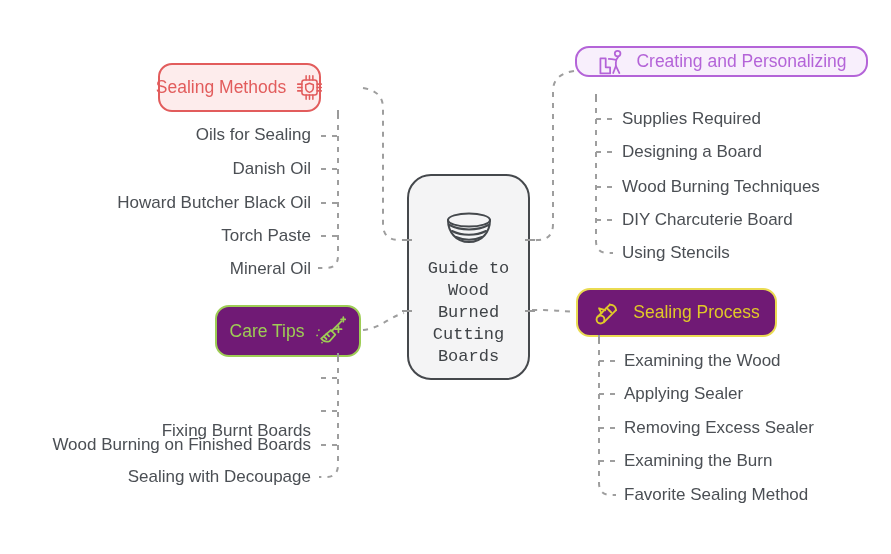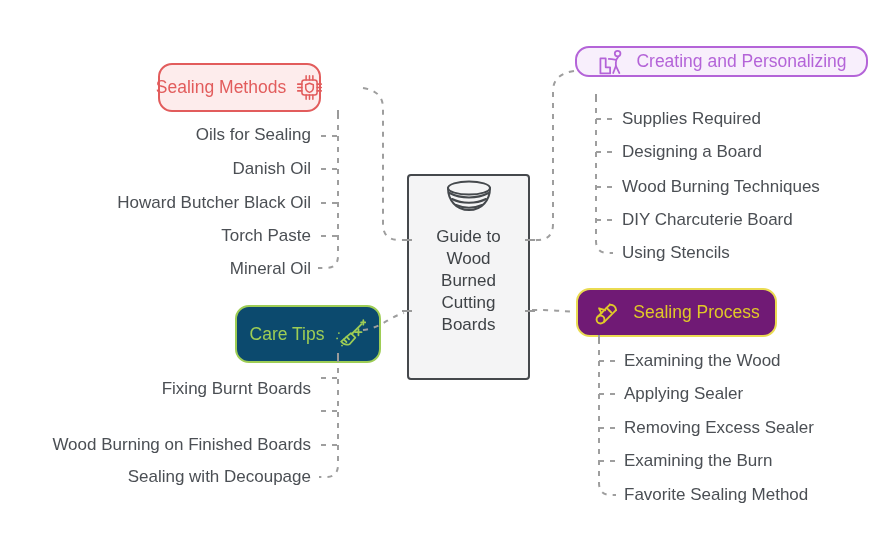--- a/index.html
+++ b/index.html
@@ -17,31 +17,31 @@
     position:absolute;z-index:2;box-sizing:border-box;
     border:2px solid;border-radius:14px;
     display:flex;align-items:center;justify-content:center;gap:10px;
     font-size:17.5px;white-space:nowrap;cursor:pointer;
   }
   .node svg{flex:0 0 auto;}
   .node-sealing-methods{left:158px;top:63px;width:163px;height:49px;
     background:#fdecec;border-color:#e25c5c;color:#e25c5c;}
   .node-creating{left:575px;top:46px;width:293px;height:31px;
     background:#f8effc;border-color:#b464d8;color:#b464d8;}
-  .node-care-tips{left:215px;top:305px;width:146px;height:58px;
-    background:#0c4a6e;border-color:#9ecd55;color:#9ecd55;margin-left:20px;}
+  .node-care-tips{left:215px;top:305px;width:146px;height:52px;
+    background:#701a75;border-color:#9ecd55;color:#9ecd55;}
   .node-sealing-process{left:576px;top:288px;width:201px;height:49px;
     background:#701a75;border-color:#eadb52;color:#e0c928;}
   
   .center-node{
     position:absolute;z-index:2;box-sizing:border-box;
     left:407px;top:174px;width:123px;height:206px;
-    background:#f4f4f5;border:2px solid #45484c;border-radius:4px;
+    background:#f4f4f5;border:2px solid #45484c;border-radius:24px;
     display:flex;flex-direction:column;align-items:center;
-    padding-top:4px;cursor:pointer;
+    padding-top:36px;cursor:pointer;font-family:Liberation Mono, monospace;
   }
   .center-text{margin-top:12px;text-align:center;font-size:17px;line-height:22px;color:#3f4347;}
   
   .item{
     position:absolute;z-index:2;height:22px;line-height:22px;
     font-size:17px;color:#4b4f54;white-space:nowrap;cursor:pointer;
   }
   .item.r{right:580px;text-align:right;}
   .item.l-top{left:622px;}
   .item.l-bot{left:624px;}
@@ -104,21 +104,21 @@
       <path d="M31 7L20 18"></path>
       <path d="M19 17l5 5l-6.5 7.5c-3.5 1.2-7 .2-9.5-3Z"></path>
       <path d="M14 21l3 3 M11 24l3 3"></path>
       <path d="M27.5 12.5v7 M24 16h7"></path>
       <path d="M33 2.5v5 M30.5 5h5"></path>
       <circle cx="5.5" cy="17" r="1" fill="#9ecd55" stroke="none"></circle>
       <circle cx="3.5" cy="23" r="1" fill="#9ecd55" stroke="none"></circle>
       <circle cx="9" cy="31" r="1" fill="#9ecd55" stroke="none"></circle>
     </svg>
   </div>
-  <div class="item r" style="top:378px">Fixing Burnt Boards</div>
+  <div class="item r" style="top:420px">Fixing Burnt Boards</div>
   <div class="item r" style="top:434px">Wood Burning on Finished Boards</div>
   <div class="item r" style="top:466px">Sealing with Decoupage</div>
 
   <div class="node node-sealing-process">
     <svg width="30" height="30" viewBox="0 0 32 32" fill="none" stroke="#e0c928" stroke-width="2" stroke-linecap="round" stroke-linejoin="round">
       <circle cx="8" cy="23" r="4.2"></circle>
       <path d="M5 20L18 7"></path>
       <path d="M11.5 26L24.5 13"></path>
       <path d="M18 7q6.5.5 6.5 6"></path>
       <path d="M14.5 10.5l5 5"></path>

